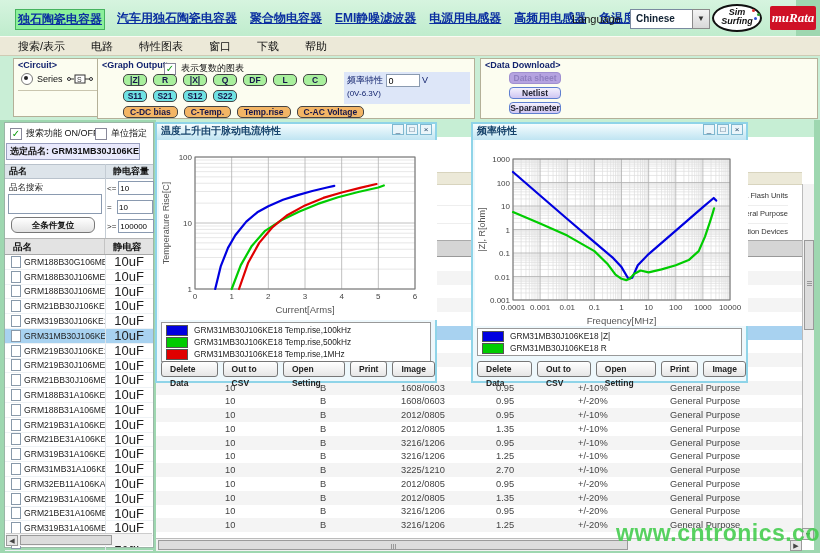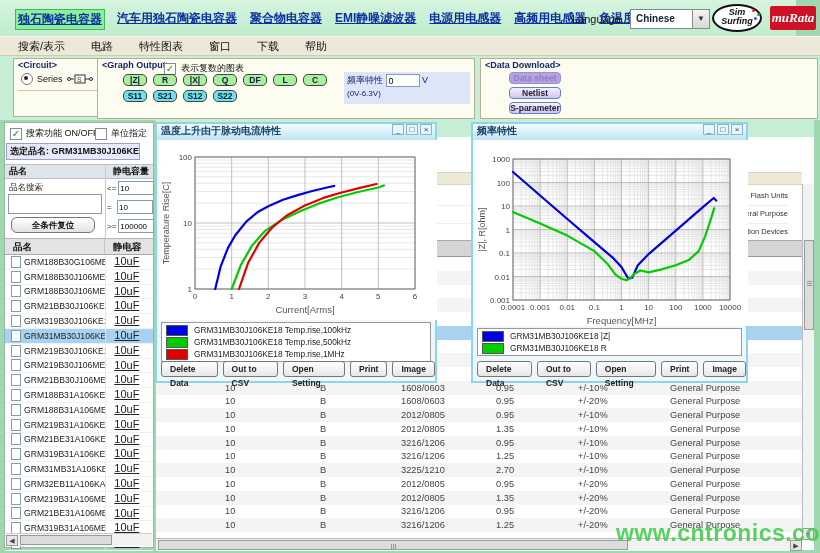--- a/index.html
+++ b/index.html
@@ -83,21 +83,21 @@
   .caprow .op{font-size:8px;color:#222;width:10px;}
   .caprow input{width:32px;height:12px;border:1px solid #8a9ab0;font-size:8px;padding:0 1px;}
   #lhead{position:absolute;left:0;top:115px;width:148px;height:17px;background:#e3e3e3;border-top:1px solid #b5b5b5;border-bottom:1px solid #a8a8a8;box-sizing:border-box;display:flex;}
   #lhead div{font-size:9.5px;font-weight:bold;color:#111;line-height:15px;padding-left:8px;}
   #lhead .c1{width:100px;box-sizing:border-box;border-right:1px solid #c4c4c4;}
   #plist{position:absolute;left:0;top:132px;width:148px;}
   .lrow{display:flex;height:13.8px;align-items:center;border-bottom:1px solid #eef2f5;}
   .lrow.sel{background:#a8d2f0;}
   .docicon{width:8px;height:10px;background:#fff;border:1px solid #8899aa;margin-left:6px;margin-right:3px;flex:none;}
   .lname{width:82px;font-size:8.6px;color:#222;white-space:nowrap;overflow:hidden;}
-  .lcap{border-left:1px solid #dfe5ea;padding-left:8px;font-size:11px;color:#222;height:100%;line-height:13.5px;box-sizing:border-box;width:48px;text-decoration:underline;}
+  .lcap{border-left:1px solid #dfe5ea;padding-left:8px;font-size:13px;color:#222;height:100%;line-height:13.5px;box-sizing:border-box;width:48px;}
   #lscroll{position:absolute;left:1px;top:410px;width:146px;height:13px;background:#f2f2f2;border-top:1px solid #ccc;box-sizing:border-box;}
   #lscroll .arr{position:absolute;left:0;top:1px;width:12px;height:11px;background:#e6e6e6;border:1px solid #9a9a9a;font-size:7px;text-align:center;line-height:10px;color:#444;box-sizing:border-box;}
   #lscroll .th{position:absolute;left:14px;top:1px;width:92px;height:10px;background:#dcdcdc;border:1px solid #9a9a9a;box-sizing:border-box;}
   
   .win{position:absolute;top:2px;height:261px;background:#eef8fc;border:2px solid #8fd4e8;box-sizing:border-box;z-index:30;}
   #win1{left:155px;width:282px;}
   #win2{left:443px;width:277px;margin-left:28px;}
   .titlebar{position:absolute;left:0;top:0;right:0;height:16px;background:linear-gradient(#f6fcfe,#bfe4f2);display:flex;}
   .wtitle{font-size:10px;font-weight:bold;color:#16436b;padding-left:4px;white-space:nowrap;overflow:hidden;flex:1;}
   .wctl{display:flex;gap:2px;padding-right:3px;}
@@ -191,20 +191,26 @@
           <div class="gbtn green">Q</div>
           <div class="gbtn green">DF</div>
           <div class="gbtn green">L</div>
           <div class="gbtn green">C</div>
         </div>
       <div class="btnrow" id="sparam-row" style="top:31px;">
           <div class="gbtn cyan">S11</div>
           <div class="gbtn cyan">S21</div>
           <div class="gbtn cyan">S12</div>
           <div class="gbtn cyan">S22</div>
+        </div>
+      <div class="btnrow" id="char-row" style="top:47px;">
+          <div class="gbtn orange">C-DC bias</div>
+          <div class="gbtn orange">C-Temp.</div>
+          <div class="gbtn orange">Temp.rise</div>
+          <div class="gbtn orange">C-AC Voltage</div>
         </div>
       <div id="dcbias">
         <span>频率特性</span>
         <input value="0" style="">
         <span>V</span>
         <span class="range">(0V-6.3V)</span>
       </div>
     </div>
 
     <div id="dl-panel" class="panel">

